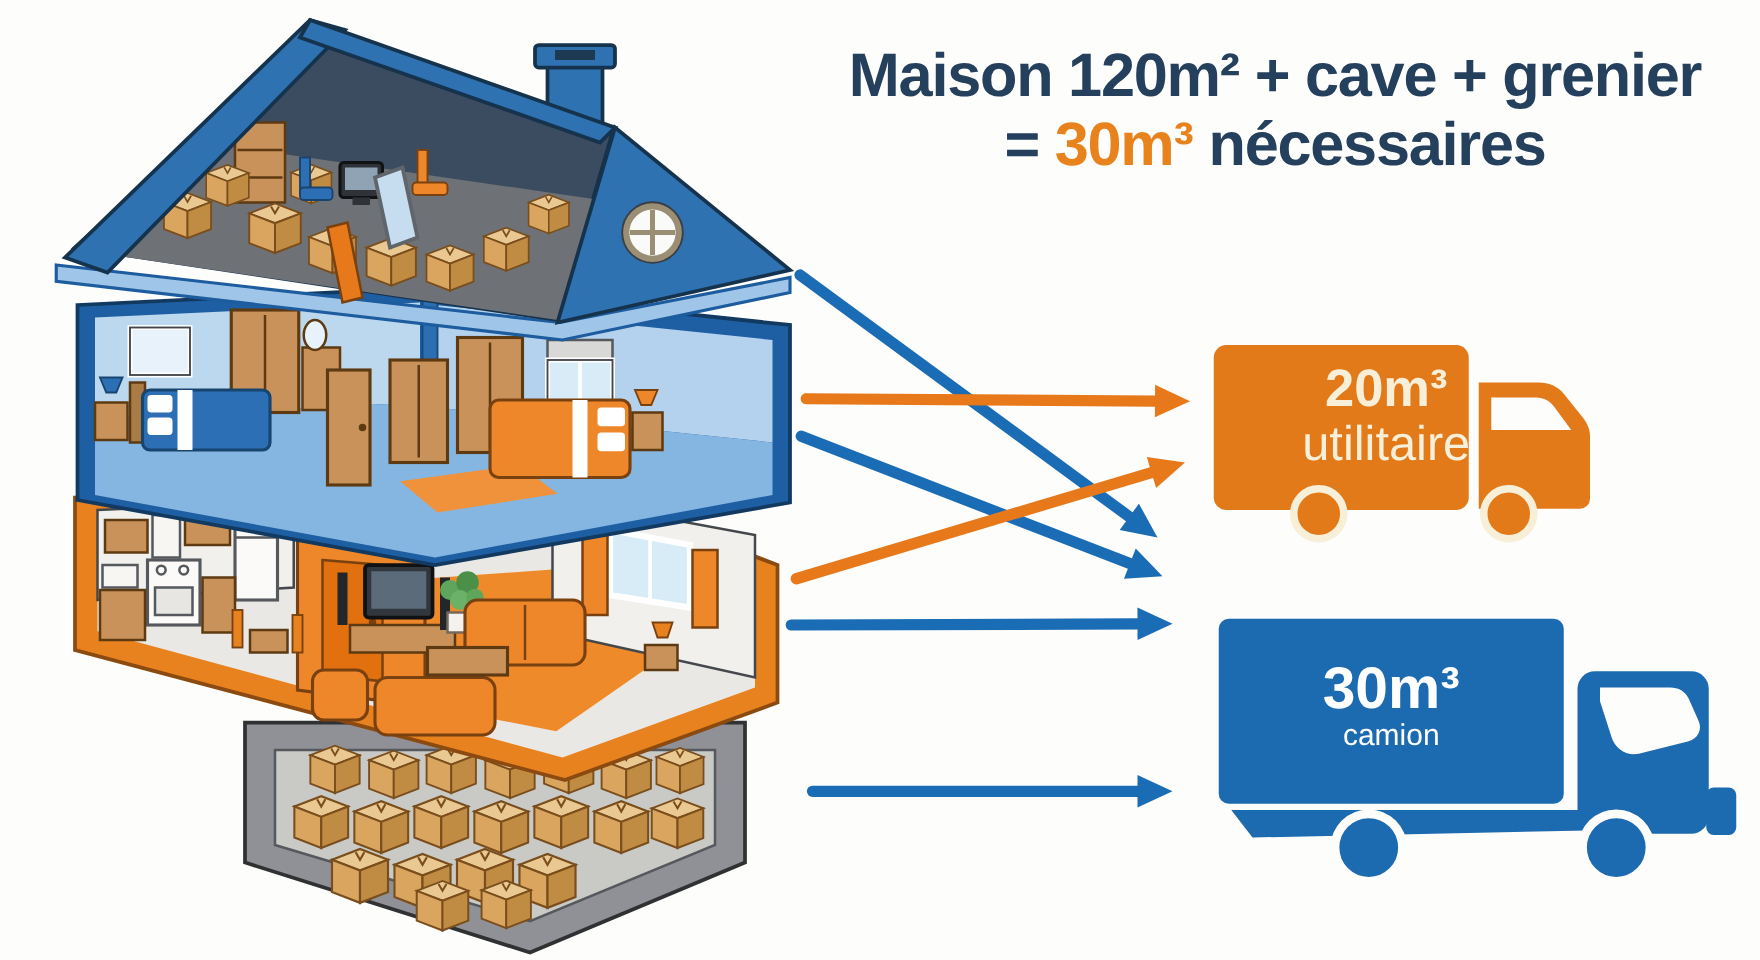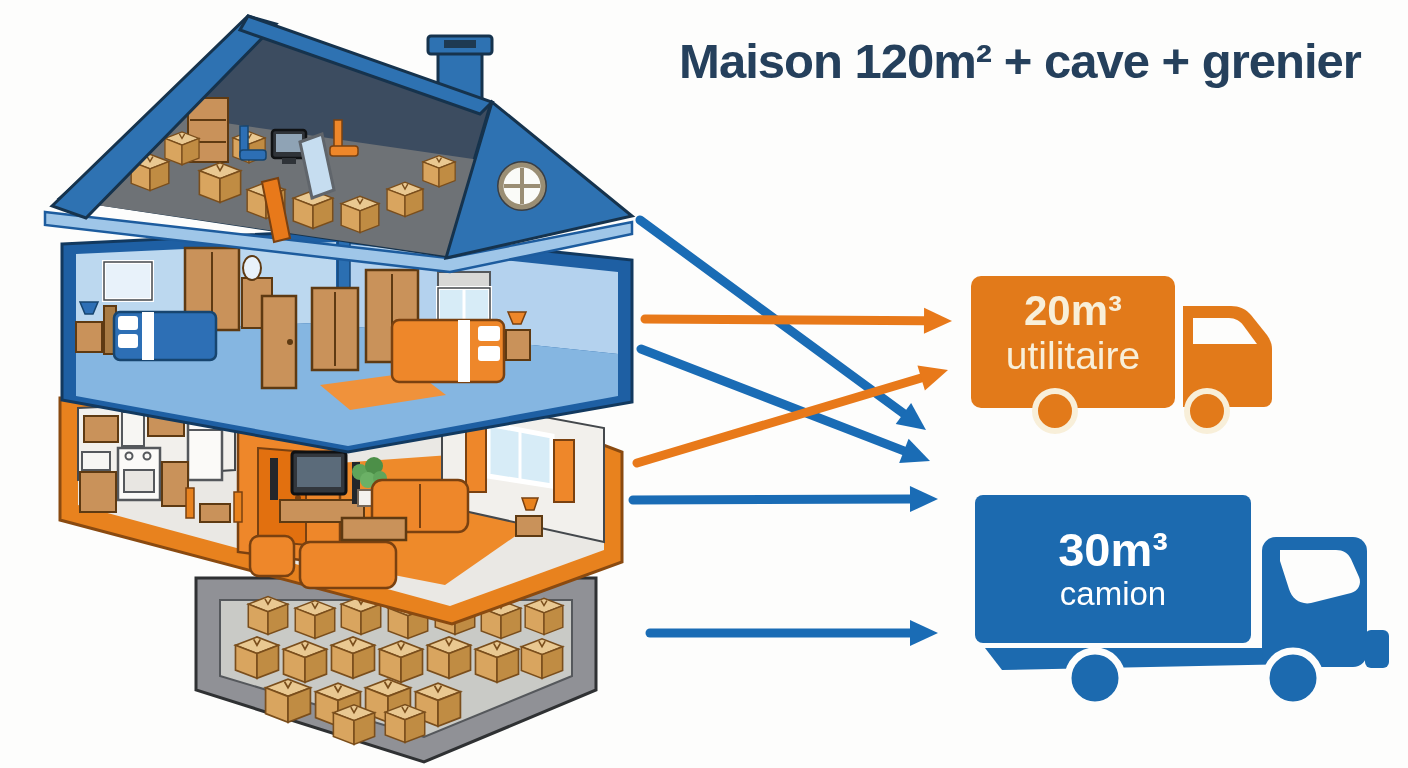--- a/index.html
+++ b/index.html
@@ -13,27 +13,27 @@
   .title span{white-space:pre;}
 
   
   .house-svg{position:absolute;left:0;top:0;}
   .arrows-svg{position:absolute;left:0;top:0;pointer-events:none;}
 
   
   .truck{position:absolute;}
   .truck .labels{position:absolute;text-align:center;font-weight:bold;}
   .truck-orange{left:965px;top:262px;width:320px;height:180px;}
-  .truck-orange .labels{left:6px;top:28px;width:204px;color:#f8efd9;}
+  .truck-orange .labels{left:6px;top:28px;width:204px;color:#f8efd9;padding-left:36px;}
   .truck-orange .vol{font-size:42px;line-height:1.0;}
   .truck-orange .kind{font-size:39px;font-weight:normal;line-height:1.25;}
   .truck-blue{left:958px;top:486px;width:450px;height:240px;}
   .truck-blue .labels{left:17px;top:40px;width:276px;color:#ffffff;}
   .truck-blue .vol{font-size:47px;line-height:1.0;}
-  .truck-blue .kind{font-size:33px;font-weight:normal;line-height:1.3;}
+  .truck-blue .kind{font-size:24px;font-weight:normal;line-height:1.3;}
 </style>
 </head>
 <body>
 
 <div class="canvas">
 
   <svg class="house-svg" width="680" height="768" viewBox="0 0 680 768">
     <defs>
       <symbol id="cbox" viewBox="0 0 60 58">
         <polygon points="4,16 30,6 56,16 30,26" fill="#e9c891" stroke="#7a4e1c" stroke-width="2"></polygon>
@@ -241,20 +241,21 @@
         <circle cx="522" cy="186" r="24" fill="none" stroke="#3a3f45" stroke-width="2"></circle>
         <circle cx="522" cy="186" r="21" fill="#fafbf8" stroke="#9a8e74" stroke-width="5"></circle>
         <line x1="504" y1="186" x2="540" y2="186" stroke="#9a8e74" stroke-width="4"></line>
         <line x1="522" y1="168" x2="522" y2="204" stroke="#9a8e74" stroke-width="4"></line>
       </g>
     </g>
   </svg>
 
   <div class="title">
     <div>Maison 120m² + cave + grenier</div>
+    <div><span>= </span><span class="hl">30m³</span><span> nécessaires</span></div>
   </div>
 
   <div class="truck truck-orange">
     <svg width="320" height="180" viewBox="0 0 320 180">
       <rect x="6" y="14" width="204" height="132" rx="10" fill="#e27a1a"></rect>
       <path d="M218,44 h48 c8,0 15,3 20,9 l16,20 c3,4 5,9 5,14 v50 a8,8 0 0 1 -8,8 h-81 z" fill="#e27a1a"></path>
       <path d="M228,56 h36 c6,0 11,3 14,7 l14,19 h-64 z" fill="#fdfdfc"></path>
       <circle cx="90" cy="149" r="20" fill="#e27a1a" stroke="#f8efd9" stroke-width="6"></circle>
       <circle cx="242" cy="149" r="20" fill="#e27a1a" stroke="#f8efd9" stroke-width="6"></circle>
     </svg>

